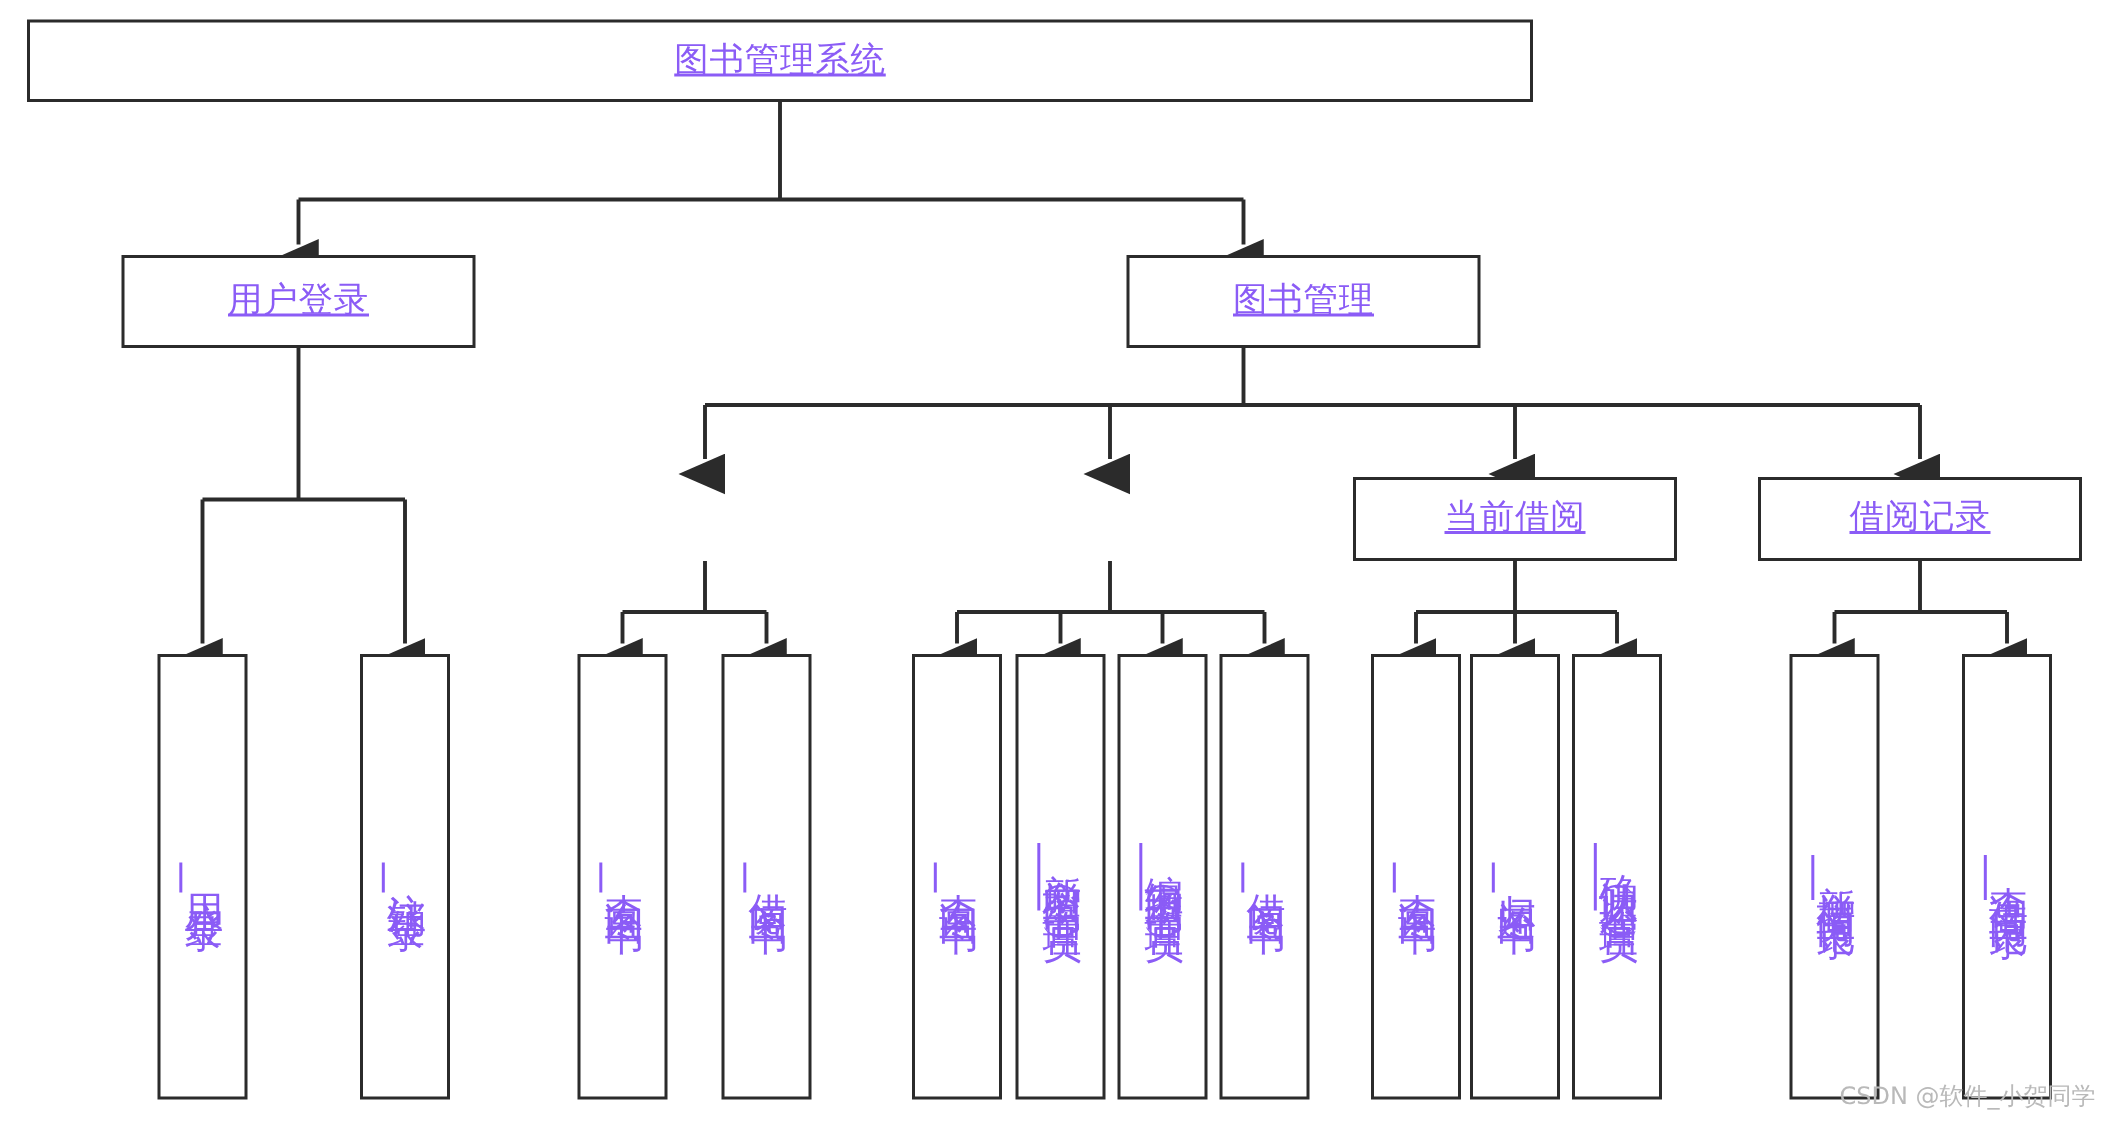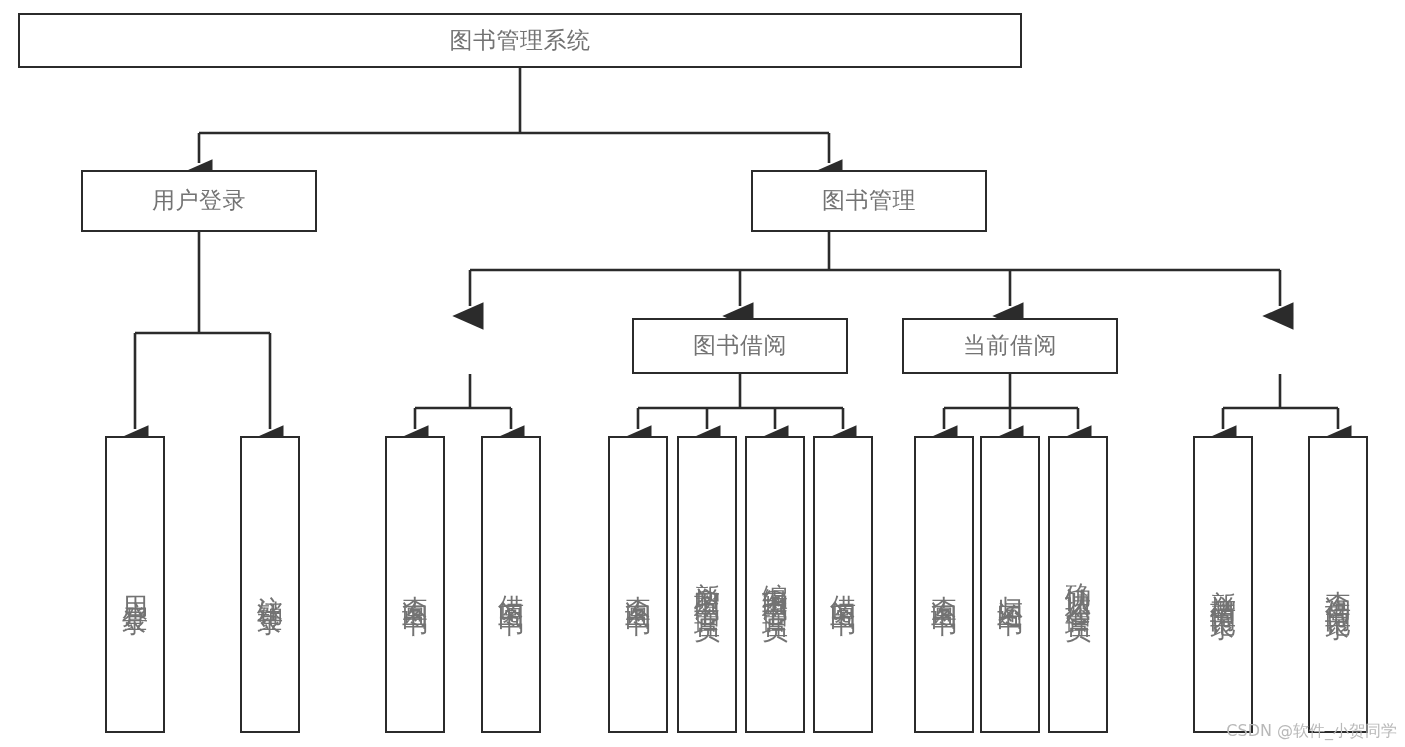--- a/index.html
+++ b/index.html
@@ -31,24 +31,25 @@
     position: absolute;
     box-sizing: border-box;
     background: #ffffff;
     border: 2.5px solid #2b2b2b;
     display: flex;
     align-items: center;
     justify-content: center;
     z-index: 2;
   }
   .node .label {
-    color: #737373;
+    color: #8b5cf6;
     letter-spacing: 0.5px;
     white-space: nowrap;
     line-height: 1.12;
+    text-decoration: underline;
   }
   .node.h .label {
     font-size: 23px;
   }
   .node.root .label {
     font-size: 23px;
   }
   .node.v {
     align-items: center;
     justify-content: center;
@@ -131,25 +132,25 @@
     <span class="label">图书管理系统</span>
   </div>
 
   <div class="node h" style="left:81px; top:170px; width:236px; height:62px;">
     <span class="label">用户登录</span>
   </div>
   <div class="node h" style="left:711px; top:170px; width:236px; height:62px;margin-left:40px;">
     <span class="label">图书管理</span>
   </div>
 
-  <div class="node h" style="left:632px; top:318px; width:216px; height:56px;">
-    <span class="label">图书借阅</span>
-  </div>
   <div class="node h" style="left:902px; top:318px; width:216px; height:56px;">
     <span class="label">当前借阅</span>
+  </div>
+  <div class="node h" style="left:1172px; top:318px; width:216px; height:56px;">
+    <span class="label">借阅记录</span>
   </div>
 
   <div class="node v" style="left:105px; top:436px; width:60px; height:297px;">
     <span class="label">用户登录</span>
   </div>
   <div class="node v" style="left:240px; top:436px; width:60px; height:297px;">
     <span class="label">注销登录</span>
   </div>
 
   <div class="node v" style="left:385px; top:436px; width:60px; height:297px;">

